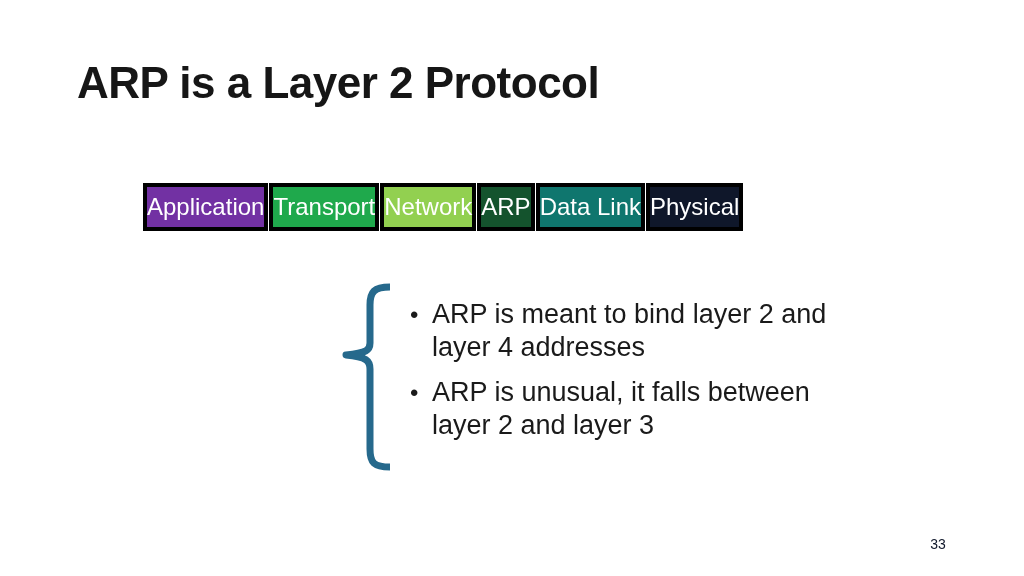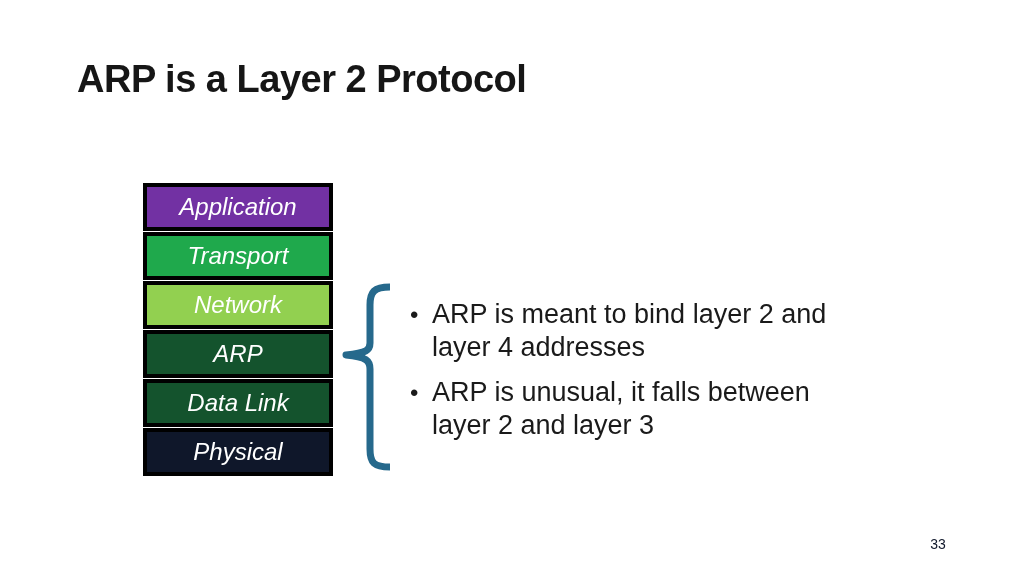--- a/index.html
+++ b/index.html
@@ -9,35 +9,34 @@
     font-family: "Liberation Sans", sans-serif;
     position: relative;
     overflow: hidden;
   }
   .slide { position: absolute; inset: 0; }
 
   .title {
     position: absolute;
     left: 77px; top: 58px;
     margin: 0;
-    font-size: 38px;
+    font-size: 44px;
     font-weight: 600;
     letter-spacing: -0.5px;
     color: #161616;
     white-space: nowrap;
   }
 
   .stack {
     position: absolute;
     left: 143px; top: 183px;
     width: 228px;
     display: flex;
-    flex-direction: column;
+    flex-direction: row;
     gap: 1px;
-    font-style: italic;
   }
   .layer {
     box-sizing: border-box;
     width: 190px;
     height: 48px;
     border: 4px solid #000000;
     display: flex;
     align-items: center;
     justify-content: center;
   }
@@ -97,21 +96,21 @@
     </div>
     <div class="layer" style="background-color: rgb(31, 169, 76);">
       <span class="layer-label">Transport</span>
     </div>
     <div class="layer" style="background-color: rgb(146, 208, 80);">
       <span class="layer-label">Network</span>
     </div>
     <div class="layer" style="background-color: #14532d;">
       <span class="layer-label">ARP</span>
     </div>
-    <div class="layer" style="background-color: #14532d;">
+    <div class="layer" style="background-color: #0f766e;">
       <span class="layer-label">Data Link</span>
     </div>
     <div class="layer" style="background-color: #0f172a;">
       <span class="layer-label">Physical</span>
     </div>
   </div>
 
   <svg class="brace" viewBox="0 0 60 190" aria-hidden="true">
     <path d="M 53 5 C 37 5, 33 10, 33 23 L 33 61 C 33 68, 30 71, 9 73 C 30 75, 33 79, 33 87 L 33 167 C 33 181, 37 185, 53 185" fill="none" stroke-width="7" stroke-linecap="butt" stroke-linejoin="round" stroke="#26698C"></path>
   </svg>

